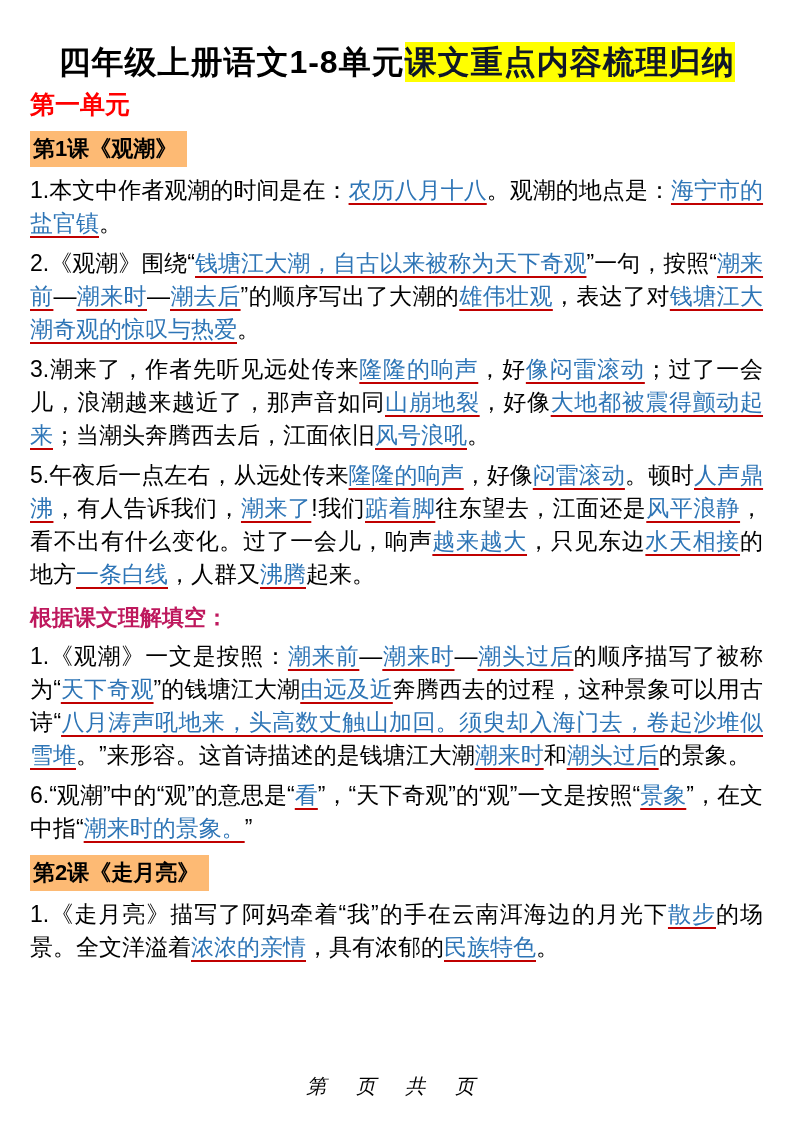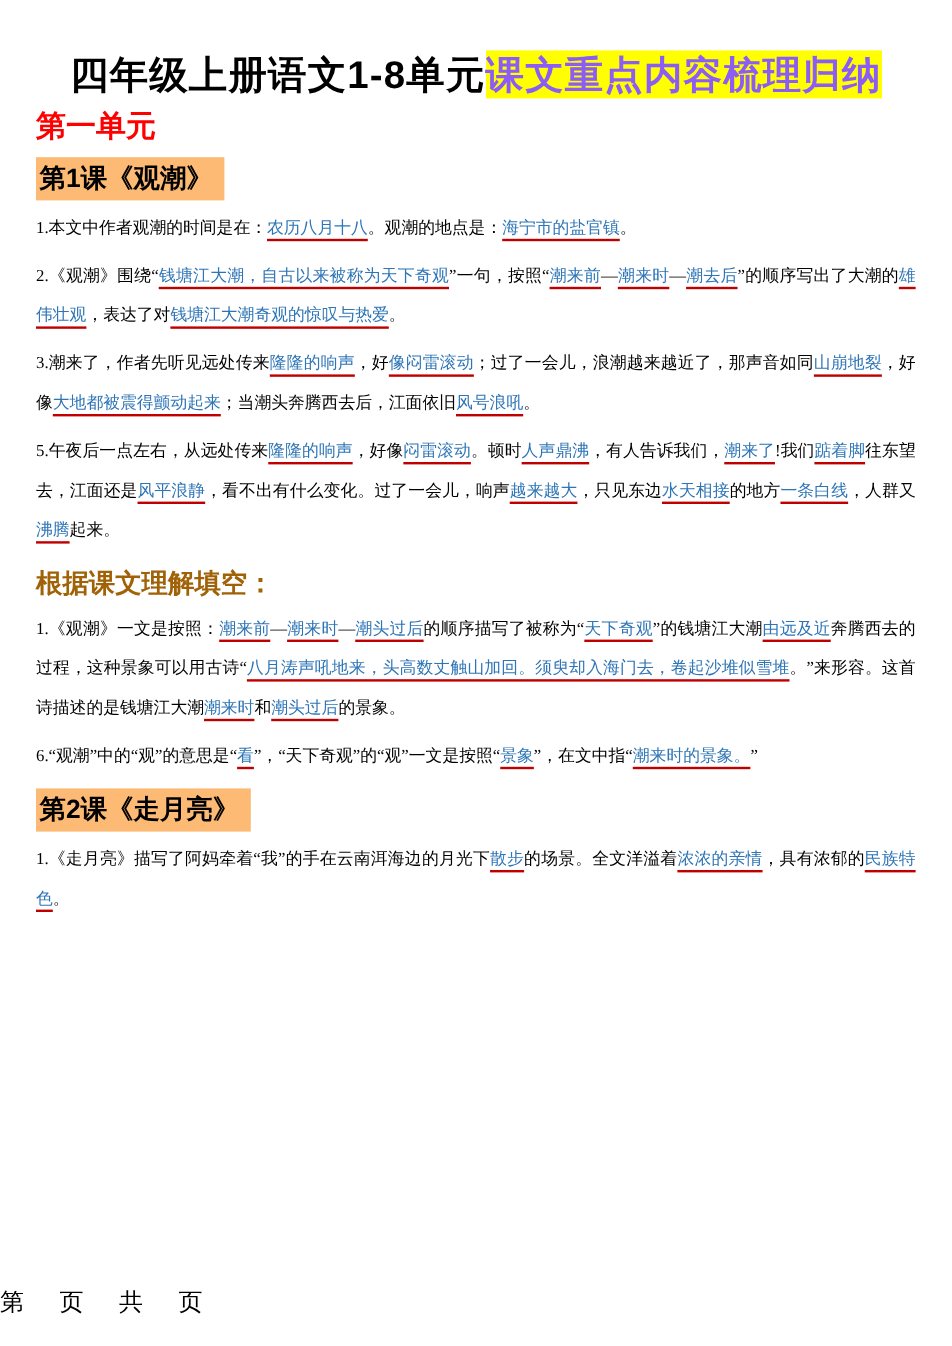--- a/index.html
+++ b/index.html
@@ -13,65 +13,66 @@
   }
   .content { padding: 40px 30px 0 30px; }
   .title {
     text-align: center;
     font-size: 32px;
     font-weight: bold;
     line-height: 44px;
     letter-spacing: 1px;
     white-space: nowrap;
   }
-  .title .hl { color: #8b5cf6; background: #FFFF00; padding: 2px 0; }
+  .title .hl { color: #0f172a; background: #FFFF00; padding: 2px 0; }
   .subtitle {
     text-align: left;
     font-size: 25px;
     font-weight: bold;
     color: #FF0000;
     margin-top: 4px;
   }
   .section-header-wrap { margin: 10px 0 2px 0; }
   .section-header {
     display: inline-block;
     background: #fdba74;
     font-size: 22px;
     font-weight: bold;
     padding: 3px 10px 3px 3px;
   }
   .para {
-    font-size: 14px;
+    font-size: 23px;
     line-height: 33px;
     margin: 7px 0;
     text-align: justify;
-    font-family: Liberation Serif, serif;
   }
   .blank {
     color: #2E75B6;
     text-decoration: underline;
     text-decoration-color: #C00000;
     text-decoration-thickness: 2px;
     text-underline-offset: 5px;
   }
   .subheading {
-    color: #a16207;
+    color: #be185d;
     font-size: 22px;
     font-weight: bold;
     margin: 12px 0 2px 0;
   }
   .footer {
     position: absolute;
     left: 0; bottom: 0;
     width: 100%;
     height: 58px;
     background: #ffffff;
+    text-align: center;
     font-size: 20px;
     letter-spacing: 12px;
     line-height: 44px;
+    font-style: italic;
   }
 </style>
 </head>
 <body>
 
 <div class="content">
 
   <div class="title">
     <span>四年级上册语文1-8单元</span><span class="hl">课文重点内容梳理归纳</span>
   </div>

